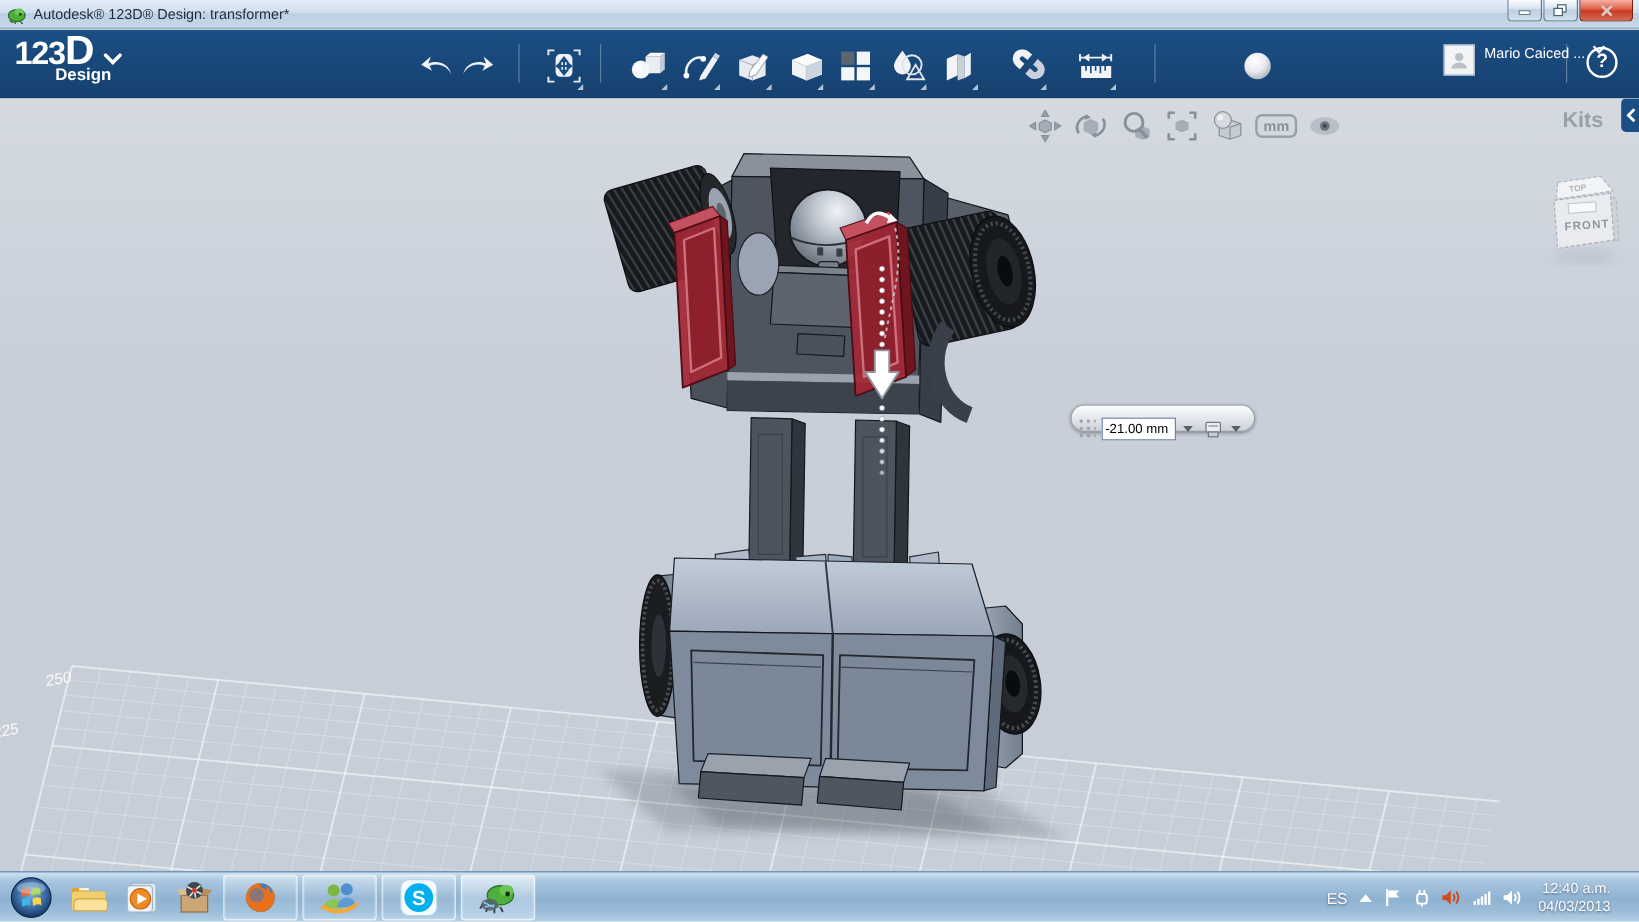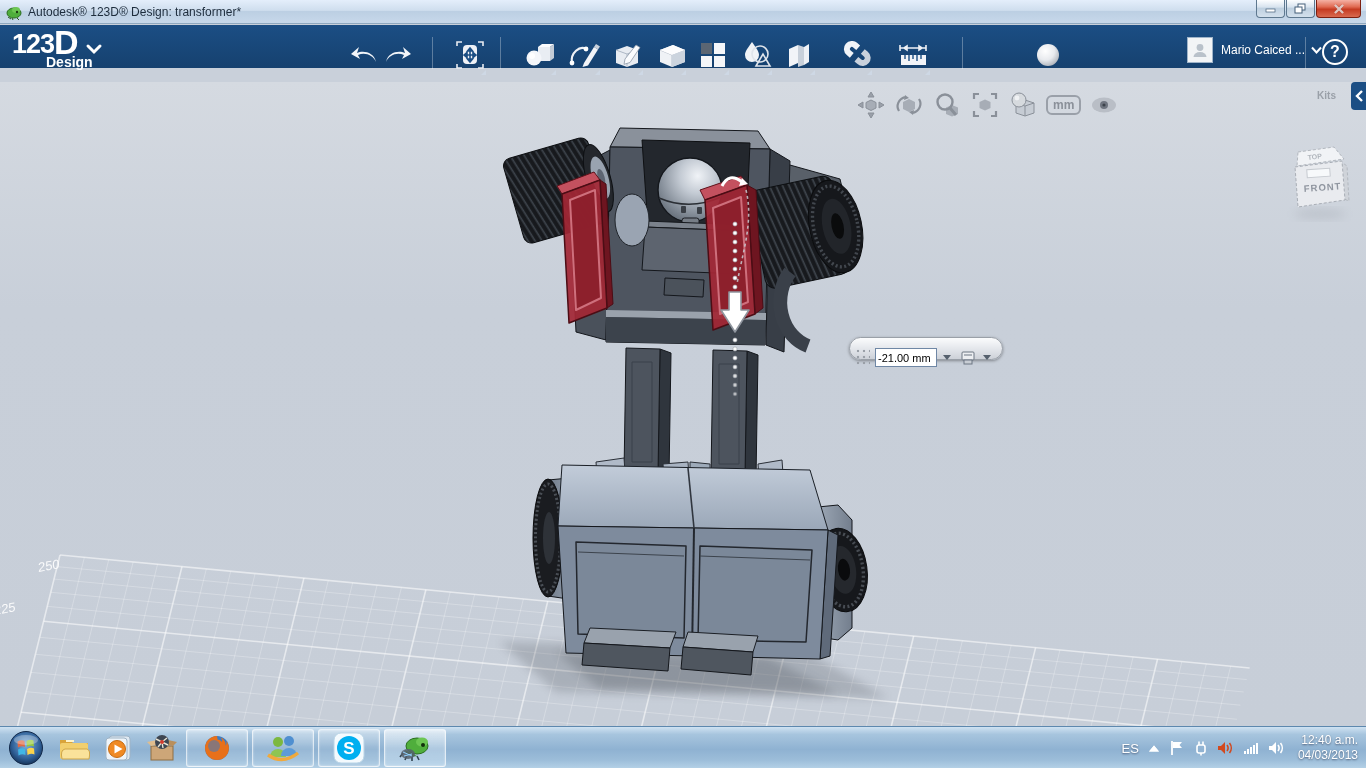--- a/index.html
+++ b/index.html
@@ -10,70 +10,70 @@
   .titlebar { position:absolute; left:0; top:0; width:1366px; height:24px;
     background:linear-gradient(#e4eefb 0%, #cfdeee 45%, #bccfe3 50%, #c7d8ea 100%);
     border-bottom:1px solid #8ea8c0; display:flex; align-items:center; padding-left:6px; }
   .titlebar .apptext { font-size:12px; color:#1d2c3c; margin-left:6px; }
   .winbtns { position:absolute; right:5px; top:0; display:flex; }
   .winbtn { width:29px; height:18px; border:1px solid #5e788f; border-top:none; border-radius:0 0 4px 4px;
     background:linear-gradient(#fdfeff,#d9e4ef 40%,#bfd0e0 50%,#d3e0ec); display:flex; align-items:center; justify-content:center; margin-left:1px; }
   .winbtn.close { width:45px; background:linear-gradient(#f5b1a4,#e06a52 40%,#c53b22 55%,#d96a50); border-color:#7c2012; }
 
   
-  .appbar { position:absolute; left:0; top:25px; width:1366px; height:43px; background:linear-gradient(#1b4e84,#16416f); }
+  .appbar { position:absolute; left:0; top:25px; width:1366px; height:57px; background:linear-gradient(#1b4e84,#16416f); }
   .logo { position:absolute; left:12px; top:4px; color:#fff; }
   .logo-line { display:flex; align-items:flex-start; }
   .logo-123 { font-size:27px; font-weight:bold; letter-spacing:-1px; }
   .logo-D { font-size:34px; font-weight:bold; margin-top:-6px; }
   .logo-sub { font-size:14px; font-weight:bold; margin:-8px 0 0 34px; }
   .toolbtn { position:absolute; top:10px; width:36px; height:40px; display:flex; align-items:center; justify-content:center; }
   .corner { position:absolute; right:2px; bottom:0; width:0; height:0; border-left:5px solid transparent; border-bottom:5px solid #cfd9e6; opacity:.85; }
   .vsep { position:absolute; top:12px; width:1px; height:32px; background:rgba(255,255,255,.3); }
-  .userarea { position:absolute; right:44px; top:12px; display:flex; align-items:center; color:#fff; }
+  .userarea { position:absolute; right:28px; top:12px; display:flex; align-items:flex-start; color:#fff; }
   .avatarbox { width:26px; height:26px; background:#f2f4f6; border:1px solid #9fb4c9; display:flex; align-items:center; justify-content:center; }
   .username { font-size:12px; margin:0 6px 0 8px; }
   .helpbtn { position:absolute; right:0; top:0; width:26px; height:26px; border:2px solid #fff; border-radius:50%;
     color:#fff; font-size:16px; font-weight:bold; display:flex; align-items:center; justify-content:center; }
 
   
   .canvas { position:absolute; left:0; top:82px; width:1366px; height:644px;
     background:linear-gradient(#d5dae1 0%, #c8cfd9 35%, #c7ced8 100%); overflow:hidden; }
   #scene { position:absolute; left:0; top:0; }
   .navbar { position:absolute; left:856px; top:9px; display:flex; align-items:center; gap:8px; }
   .navico { width:30px; height:28px; display:flex; align-items:center; justify-content:center; }
   .mmbtn { border:2px solid #9aa0a9; border-radius:6px; color:#8a9099; font-size:12px; font-weight:bold;
     padding:1px 5px; background:transparent; }
-  .kits { position:absolute; right:30px; top:8px; color:#9aa0a8; font-size:10px; font-weight:bold; }
+  .kits { position:absolute; right:30px; top:8px; color:#9aa0a8; font-size:18px; font-weight:bold; }
   .kits-tab { position:absolute; right:0; top:0; width:15px; height:28px; background:#1b4e84; border-radius:4px 0 0 4px;
     display:flex; align-items:center; justify-content:center; }
   .viewcube { position:absolute; left:1282px; top:58px; }
   .glabel { position:absolute; color:rgba(255,255,255,.9); font-size:13px; transform:rotate(-10deg) skewX(-8deg); }
 
   
-  .pill { position:absolute; left:849px; top:255px; width:154px; height:23px; border-radius:13px;
+  .pill { position:absolute; left:892px; top:255px; width:154px; height:23px; border-radius:13px;
     background:linear-gradient(#fbfcfd,#e2e5ea 55%,#cdd1d8); border:1px solid #9aa0a8; box-shadow:0 1px 3px rgba(0,0,0,.35);
     display:flex; align-items:center; padding:18px 8px 0 6px; }
   .grip { width:14px; height:17px; margin-right:5px;
     background-image:radial-gradient(circle at 2px 2px, #9aa0a8 1.2px, transparent 1.6px);
     background-size:6px 6px; }
   .meas-input { width:62px; height:19px; border:1px solid #6f87a5; font-size:11px; font-family:"Liberation Sans",sans-serif;
     padding:0 2px; background:#fff; }
   .dropcaret { width:0; height:0; border-left:4px solid transparent; border-right:4px solid transparent; border-top:5px solid #55606d; margin-left:6px; }
 
   
   .taskbar { position:absolute; left:0; top:726px; width:1366px; height:42px;
     background:linear-gradient(#cfe2f2 0%, #a7c5de 18%, #8fb2d2 55%, #9cbdd9 80%, #b3d0e6 100%);
     border-top:1px solid #5d88ae; display:flex; align-items:center; }
   .tb-ico { width:44px; height:40px; display:flex; align-items:center; justify-content:center; }
   .tb-btn { width:62px; height:38px; margin:0 2px; border:1px solid rgba(255,255,255,.65); border-radius:3px;
     background:linear-gradient(rgba(255,255,255,.35), rgba(255,255,255,.08) 50%, rgba(190,215,235,.25));
     display:flex; align-items:center; justify-content:center; box-shadow:inset 0 0 2px rgba(255,255,255,.6); }
   .tb-btn.active { background:linear-gradient(rgba(255,255,255,.6), rgba(235,245,252,.35) 50%, rgba(205,228,244,.45)); }
-  .tray { position:absolute; right:0; top:0; height:42px; display:flex; align-items:center; gap:9px; padding-right:8px; color:#fff; }
+  .tray { position:absolute; right:0; top:0; height:42px; display:flex; align-items:center; gap:9px; padding-right:24px; color:#fff; }
   .tray .lang { font-size:13px; color:#fff; text-shadow:0 1px 2px rgba(0,0,30,.5); }
   .clock { text-align:right; font-size:12px; line-height:15px; color:#fff; text-shadow:0 1px 2px rgba(0,0,30,.5); margin-left:4px; }
 </style>
 </head>
 <body>
 
 <div class="screen">
 
   <div class="titlebar">
     <svg width="16" height="16">

